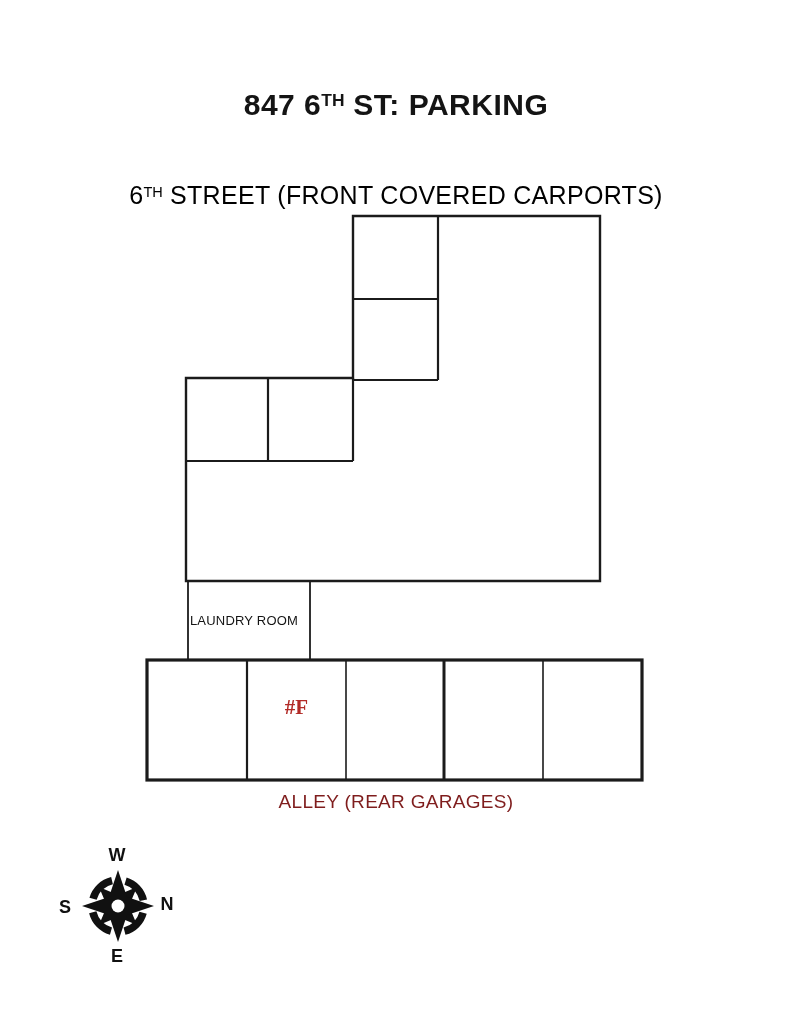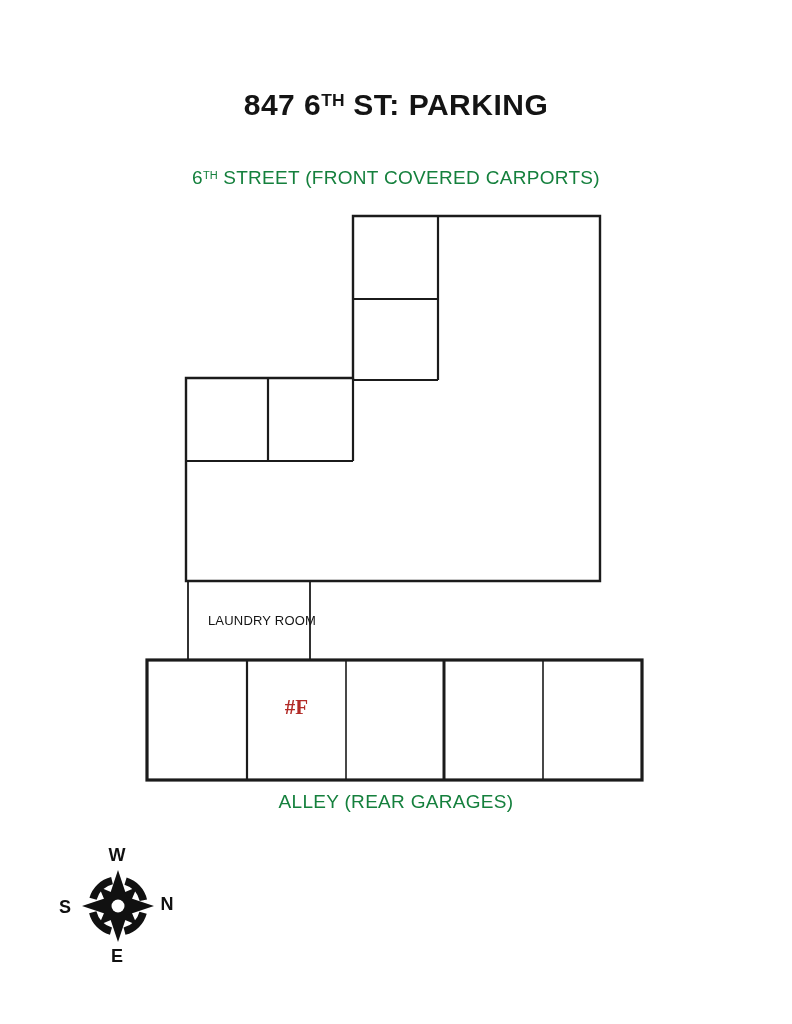--- a/index.html
+++ b/index.html
@@ -15,40 +15,39 @@
   .abs { position: absolute; }
   .center-text { left: 0; width: 792px; text-align: center; }
   .title {
     top: 88px;
     font-size: 30px;
     font-weight: 700;
     letter-spacing: 0.5px;
     color: #141414;
   }
   .subtitle {
-    top: 167px;
-    font-size: 19px;
+    top: 181px;
+    font-size: 25px;
     font-weight: 400;
     letter-spacing: 0.3px;
-    color: #15803d;
+    color: #000000;
   }
   .sup {
     font-size: 0.58em;
     position: relative;
     top: -0.5em;
     letter-spacing: 0;
   }
   svg.linework { position: absolute; left: 0; top: 0; }
   .laundry-label {
     left: 188px; top: 581px; width: 112px; height: 78px;
     display: flex; align-items: center; justify-content: center;
     font-size: 13px;
     letter-spacing: 0.2px;
     color: #141414;
-    margin-left: 18px;
   }
   .stall {
     top: 661px; height: 118px;
     display: flex; align-items: flex-start; justify-content: center;
   }
   .stall-1 { left: 148px; width: 99px; }
   .stall-2 { left: 247px; width: 99px; }
   .stall-3 { left: 346px; width: 98px; }
   .stall-4 { left: 444px; width: 99px; }
   .stall-5 { left: 543px; width: 99px; }
@@ -56,21 +55,21 @@
     margin-top: 34px;
     font-family: "Liberation Serif", serif;
     font-weight: 700;
     font-size: 21px;
     color: #B22B27;
   }
   .alley {
     top: 791px;
     font-size: 19px;
     letter-spacing: 0.3px;
-    color: #15803d;
+    color: #7f1d1d;
   }
   .compass-label {
     width: 30px; height: 22px;
     display: flex; align-items: center; justify-content: center;
     font-size: 18px;
     font-weight: 700;
     color: #111111;
   }
   .cl-w { left: 102px; top: 844px; }
   .cl-n { left: 152px; top: 893px; }

